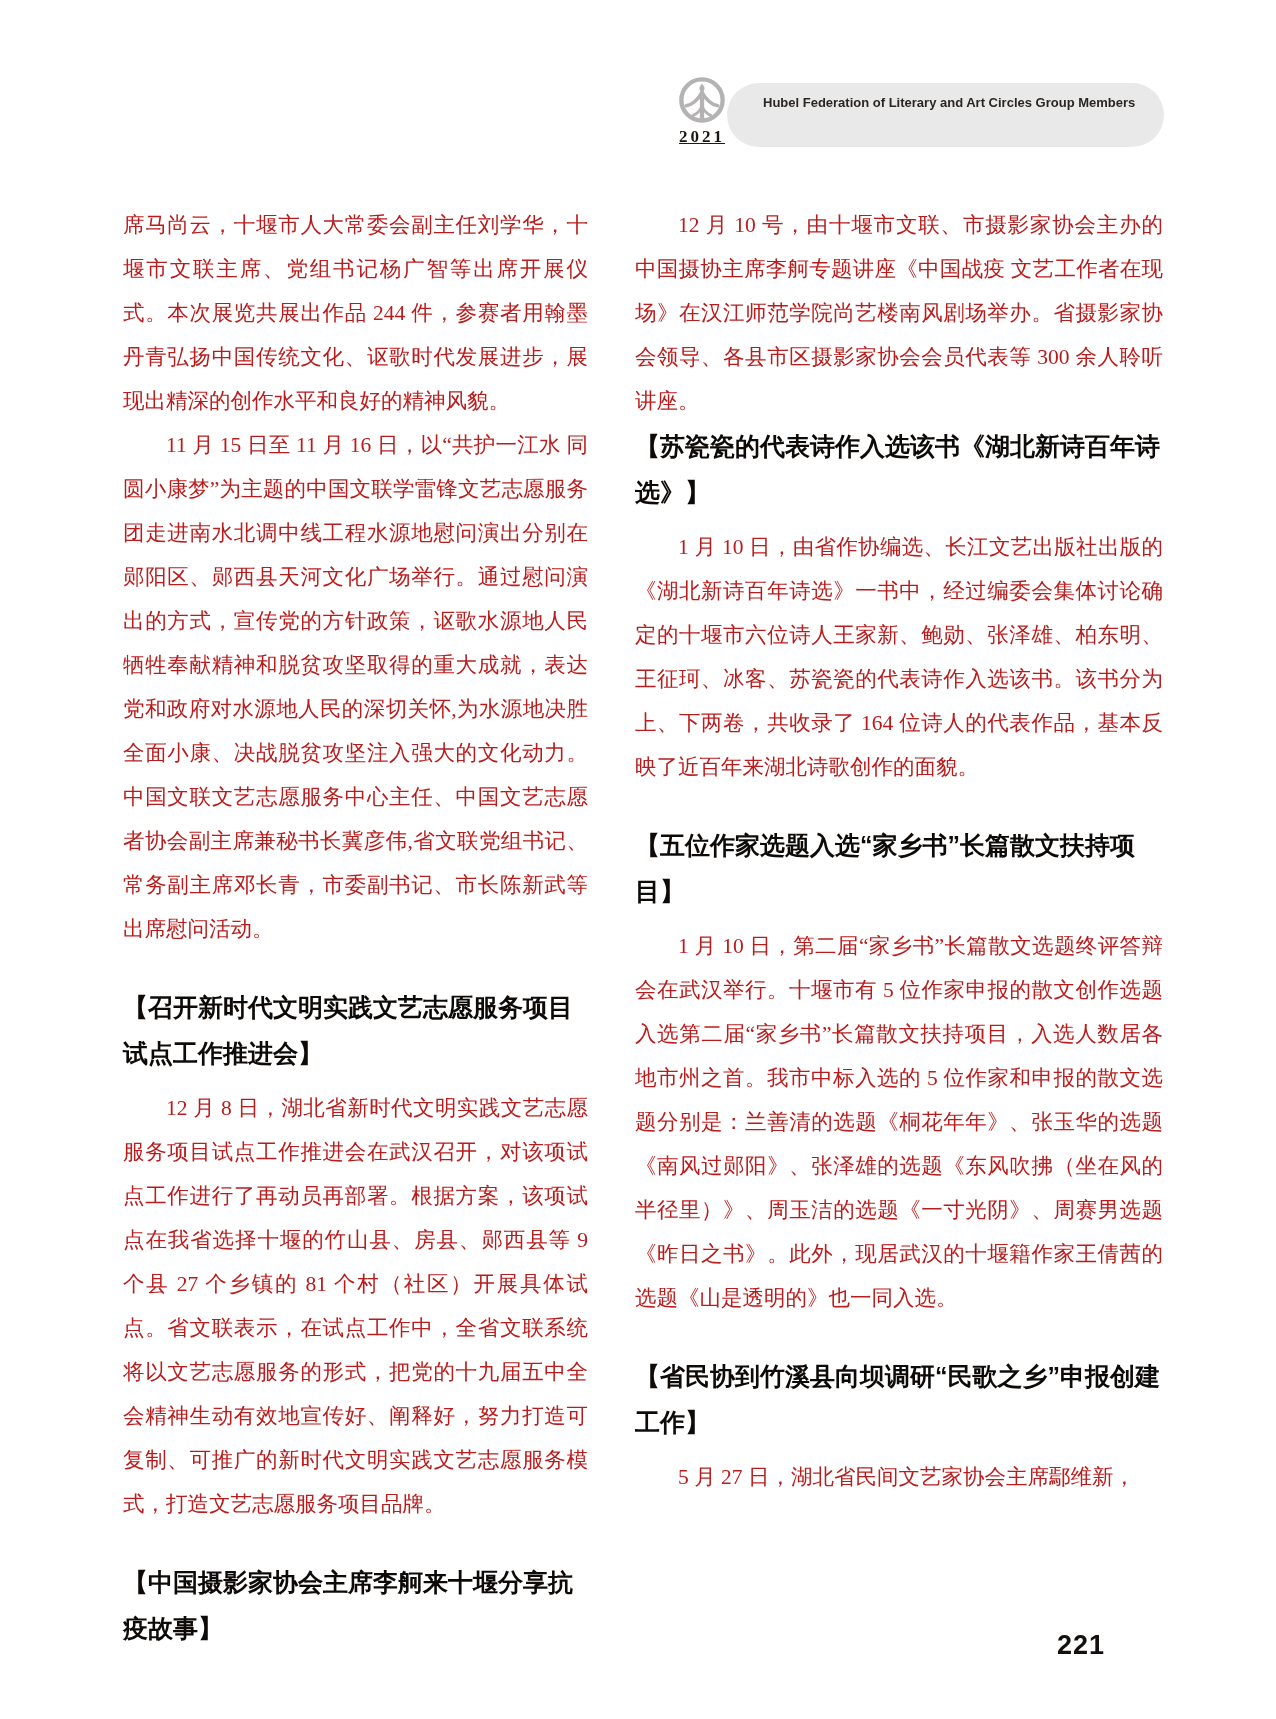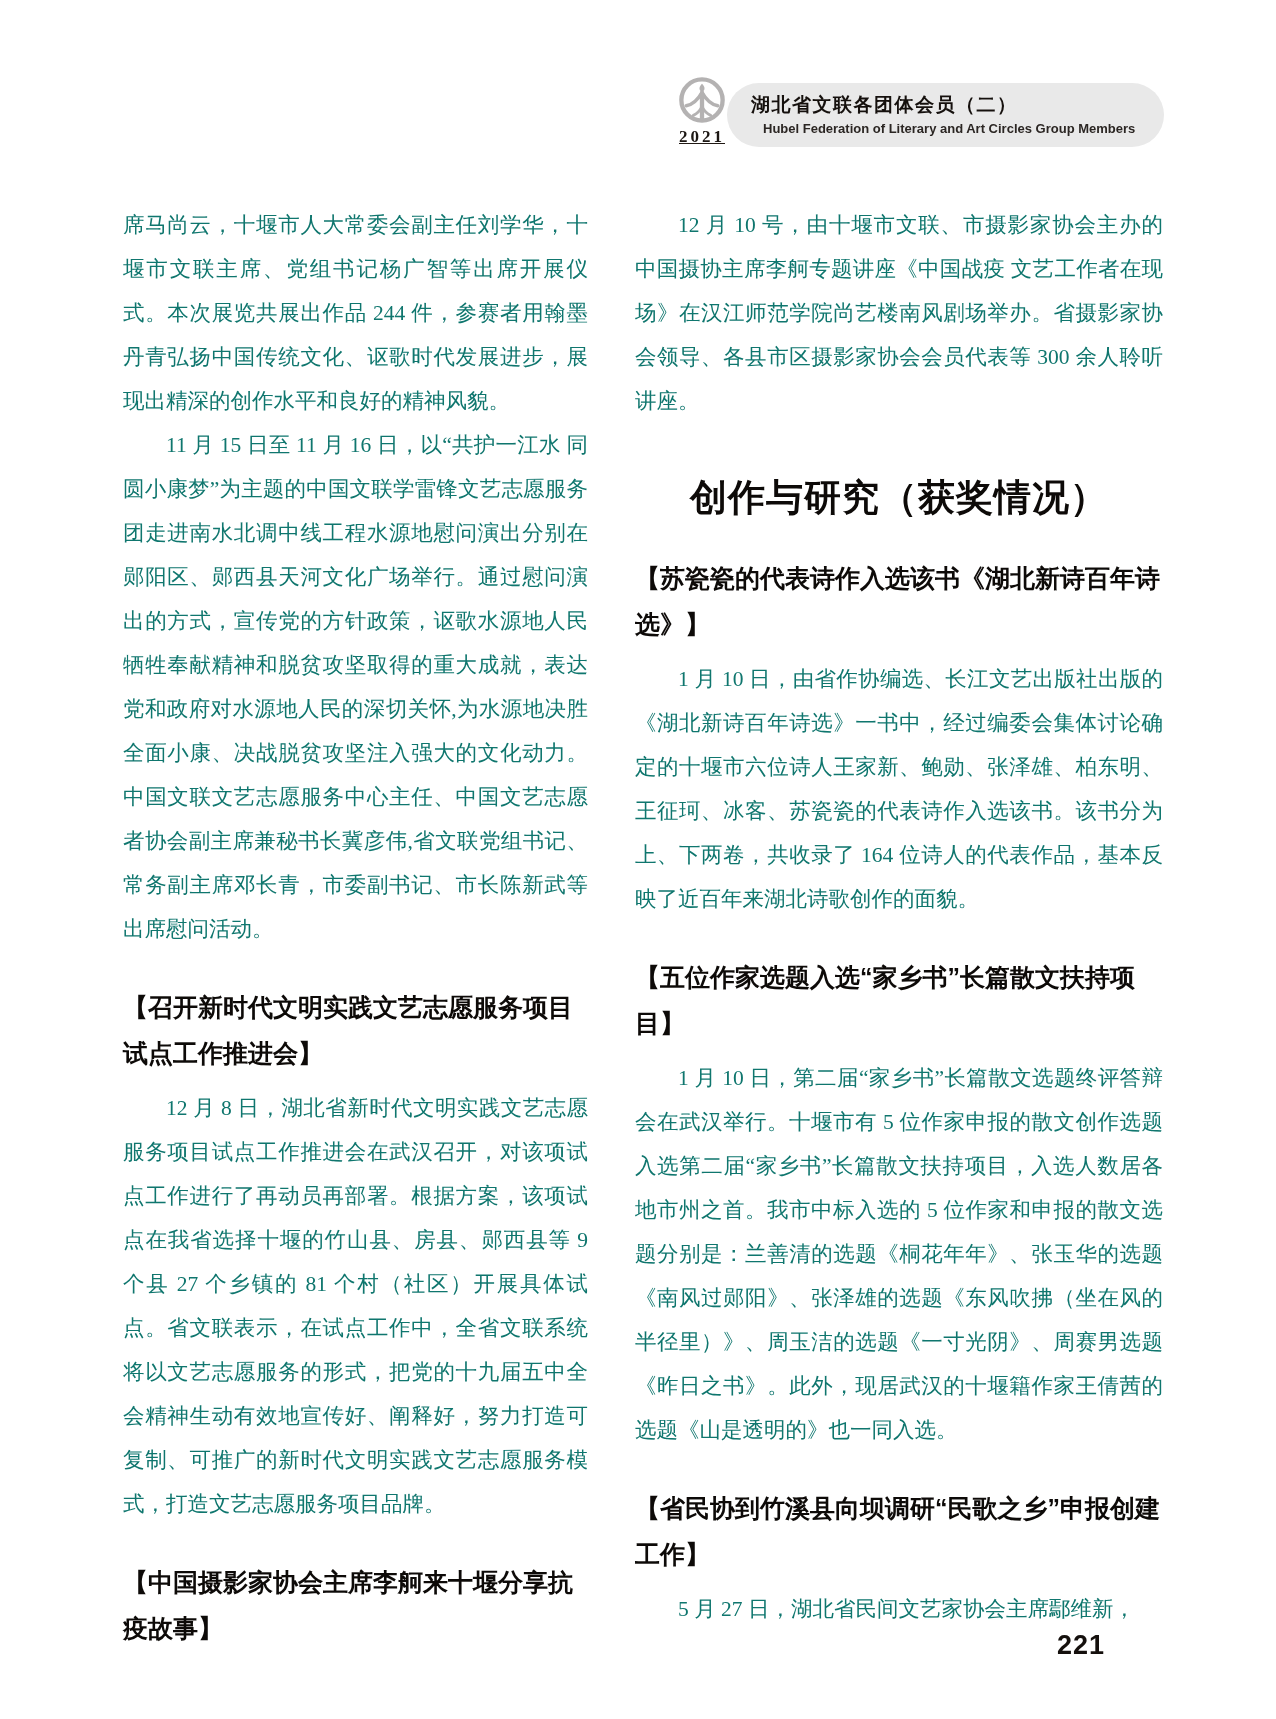--- a/index.html
+++ b/index.html
@@ -35,21 +35,21 @@
   
   .content {
     position:absolute; left:123px; top:203px; width:1040px;
     display:flex; gap:47px;
   }
   .col-left  { width:465px; }
   .col-right { width:528px; }
   p.body {
     font-size:21.5px; line-height:44px;
     text-align:justify; text-justify:inter-ideograph;
-    color:#0f766e;
+    color:#b91c1c;
   }
   p.indent { text-indent:2em; }
   h3.entry {
     font-family:"Liberation Sans","DejaVu Sans",sans-serif; font-weight:bold;
     font-size:25px; line-height:46px; color:#0d0a08;
     margin:33px 0 10px 0; text-align:left;
   }
   h2.section-title {
     font-family:"Liberation Sans","DejaVu Sans",sans-serif; font-weight:bold;
     font-size:37px; color:#0d0a08; letter-spacing:1px;
@@ -76,37 +76,35 @@
         <path d="M50 34 C 60 52 72 60 83 62" fill="none" stroke="#b4b2b2" stroke-width="7" stroke-linecap="round"></path>
         <path d="M50 36 L50 88" fill="none" stroke="#b4b2b2" stroke-width="9" stroke-linecap="round"></path>
         <path d="M50 64 C 45 74 39 79 32 82" fill="none" stroke="#b4b2b2" stroke-width="6" stroke-linecap="round"></path>
         <path d="M50 64 C 55 74 61 79 68 82" fill="none" stroke="#b4b2b2" stroke-width="6" stroke-linecap="round"></path>
       </svg>
     </span>
     <div class="logo-year">2021</div>
   </div>
 
   <div class="header-bar">
-    <div class="header-title-cn">湖北省文联各团体会员（二）</div>
     <div class="header-title-en">Hubel Federation of Literary and Art Circles Group Members</div>
   </div>
 
   <div class="content">
 
     <div class="col-left">
       <p class="body">席马尚云，十堰市人大常委会副主任刘学华，十堰市文联主席、党组书记杨广智等出席开展仪式。本次展览共展出作品 244 件，参赛者用翰墨丹青弘扬中国传统文化、讴歌时代发展进步，展现出精深的创作水平和良好的精神风貌。</p>
       <p class="body indent">11 月 15 日至 11 月 16 日，以“共护一江水 同圆小康梦”为主题的中国文联学雷锋文艺志愿服务团走进南水北调中线工程水源地慰问演出分别在郧阳区、郧西县天河文化广场举行。通过慰问演出的方式，宣传党的方针政策，讴歌水源地人民牺牲奉献精神和脱贫攻坚取得的重大成就，表达党和政府对水源地人民的深切关怀,为水源地决胜全面小康、决战脱贫攻坚注入强大的文化动力。中国文联文艺志愿服务中心主任、中国文艺志愿者协会副主席兼秘书长冀彦伟,省文联党组书记、常务副主席邓长青，市委副书记、市长陈新武等出席慰问活动。</p>
       <h3 class="entry">【召开新时代文明实践文艺志愿服务项目试点工作推进会】</h3>
       <p class="body indent">12 月 8 日，湖北省新时代文明实践文艺志愿服务项目试点工作推进会在武汉召开，对该项试点工作进行了再动员再部署。根据方案，该项试点在我省选择十堰的竹山县、房县、郧西县等 9 个县 27 个乡镇的 81 个村（社区）开展具体试点。省文联表示，在试点工作中，全省文联系统将以文艺志愿服务的形式，把党的十九届五中全会精神生动有效地宣传好、阐释好，努力打造可复制、可推广的新时代文明实践文艺志愿服务模式，打造文艺志愿服务项目品牌。</p>
       <h3 class="entry">【中国摄影家协会主席李舸来十堰分享抗疫故事】</h3>
     </div>
 
     <div class="col-right">
       <p class="body indent">12 月 10 号，由十堰市文联、市摄影家协会主办的中国摄协主席李舸专题讲座《中国战疫 文艺工作者在现场》在汉江师范学院尚艺楼南风剧场举办。省摄影家协会领导、各县市区摄影家协会会员代表等 300 余人聆听讲座。</p>
-      <h2 class="section-title">创作与研究（获奖情况）</h2>
       <h3 class="entry" style="margin-top:0;">【苏瓷瓷的代表诗作入选该书《湖北新诗百年诗选》】</h3>
       <p class="body indent">1 月 10 日，由省作协编选、长江文艺出版社出版的《湖北新诗百年诗选》一书中，经过编委会集体讨论确定的十堰市六位诗人王家新、鲍勋、张泽雄、柏东明、王征珂、冰客、苏瓷瓷的代表诗作入选该书。该书分为上、下两卷，共收录了 164 位诗人的代表作品，基本反映了近百年来湖北诗歌创作的面貌。</p>
       <h3 class="entry">【五位作家选题入选“家乡书”长篇散文扶持项目】</h3>
       <p class="body indent">1 月 10 日，第二届“家乡书”长篇散文选题终评答辩会在武汉举行。十堰市有 5 位作家申报的散文创作选题入选第二届“家乡书”长篇散文扶持项目，入选人数居各地市州之首。我市中标入选的 5 位作家和申报的散文选题分别是：兰善清的选题《桐花年年》、张玉华的选题《南风过郧阳》、张泽雄的选题《东风吹拂（坐在风的半径里）》、周玉洁的选题《一寸光阴》、周赛男选题《昨日之书》。此外，现居武汉的十堰籍作家王倩茜的选题《山是透明的》也一同入选。</p>
       <h3 class="entry">【省民协到竹溪县向坝调研“民歌之乡”申报创建工作】</h3>
       <p class="body indent">5 月 27 日，湖北省民间文艺家协会主席鄢维新，</p>
     </div>
 
   </div>
 

